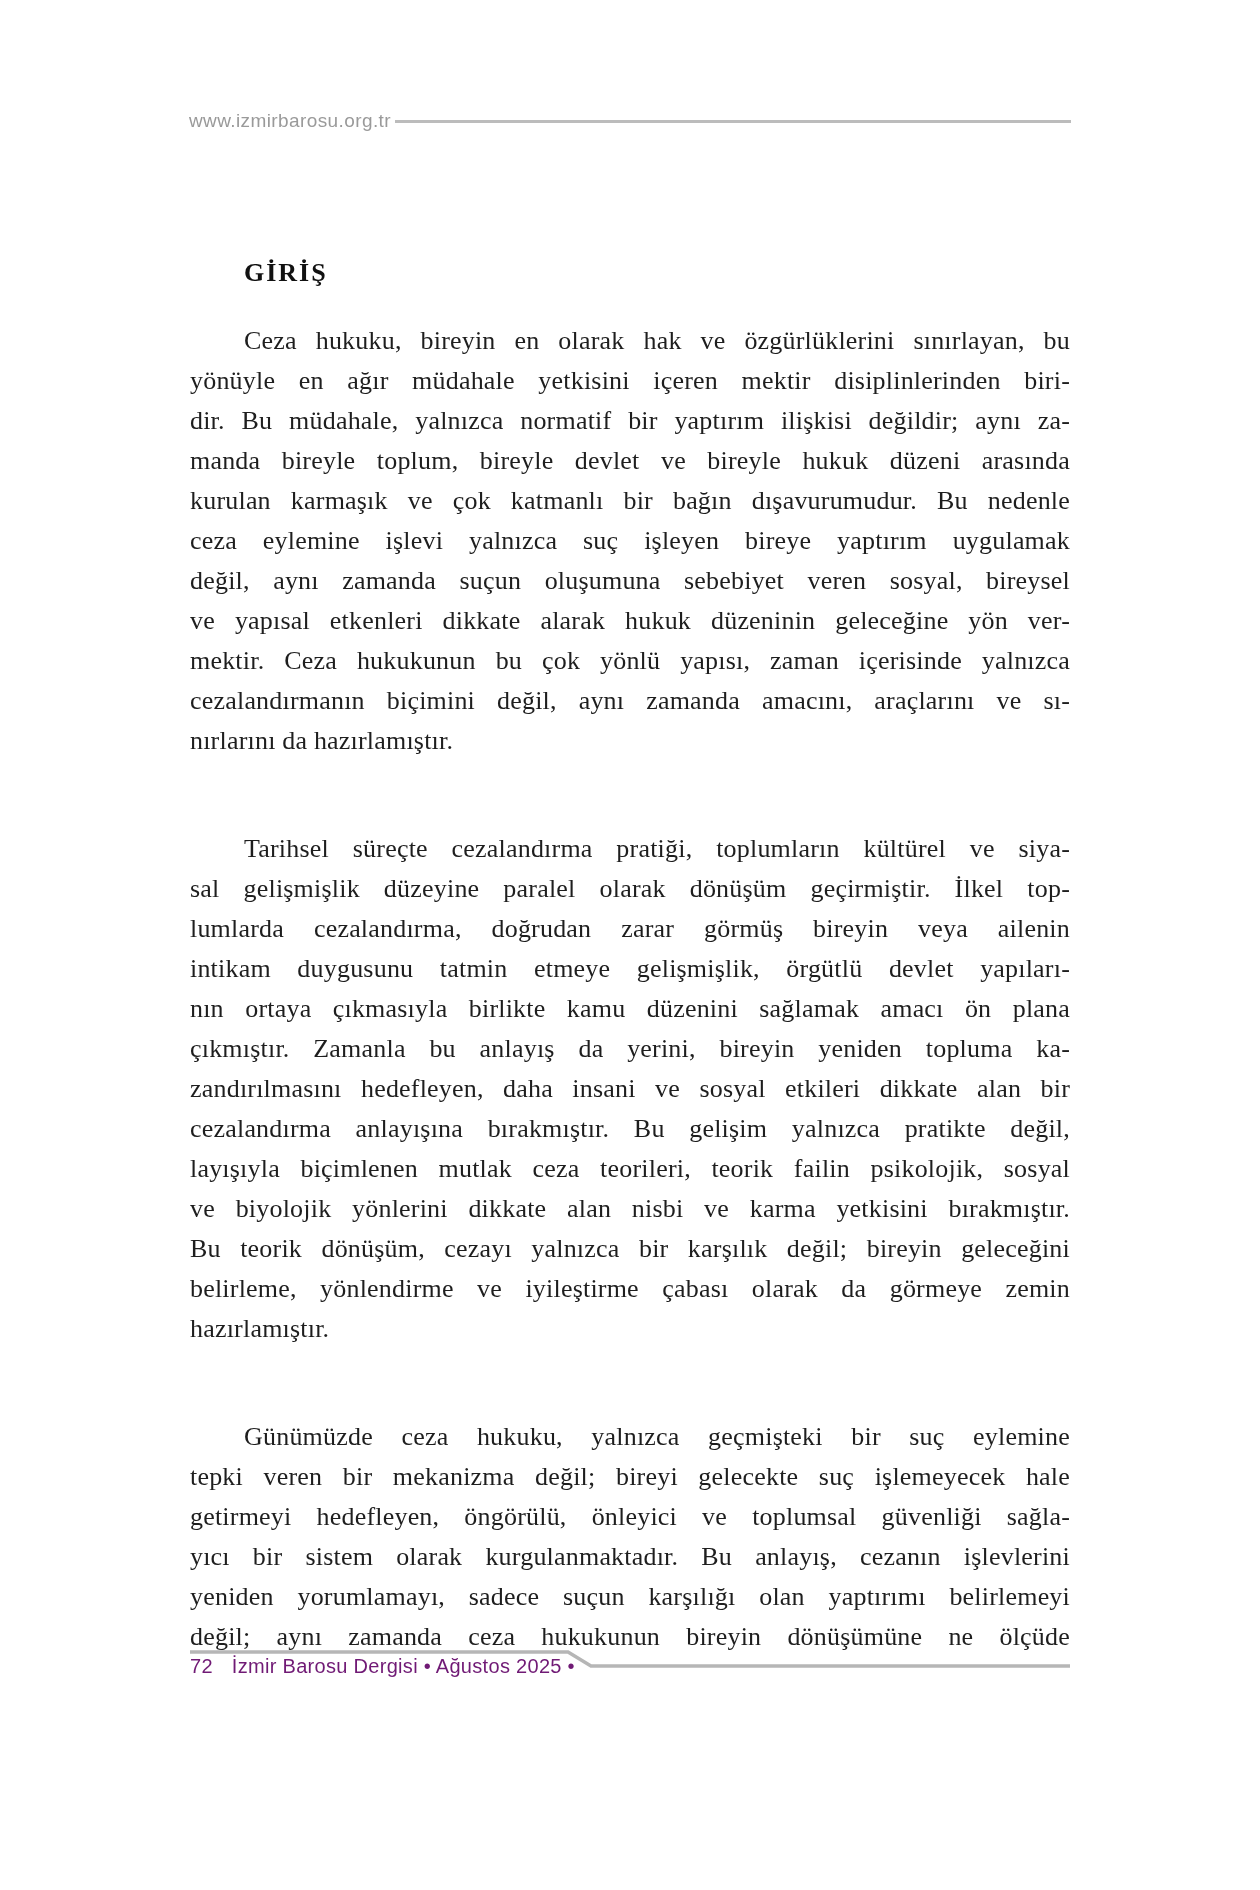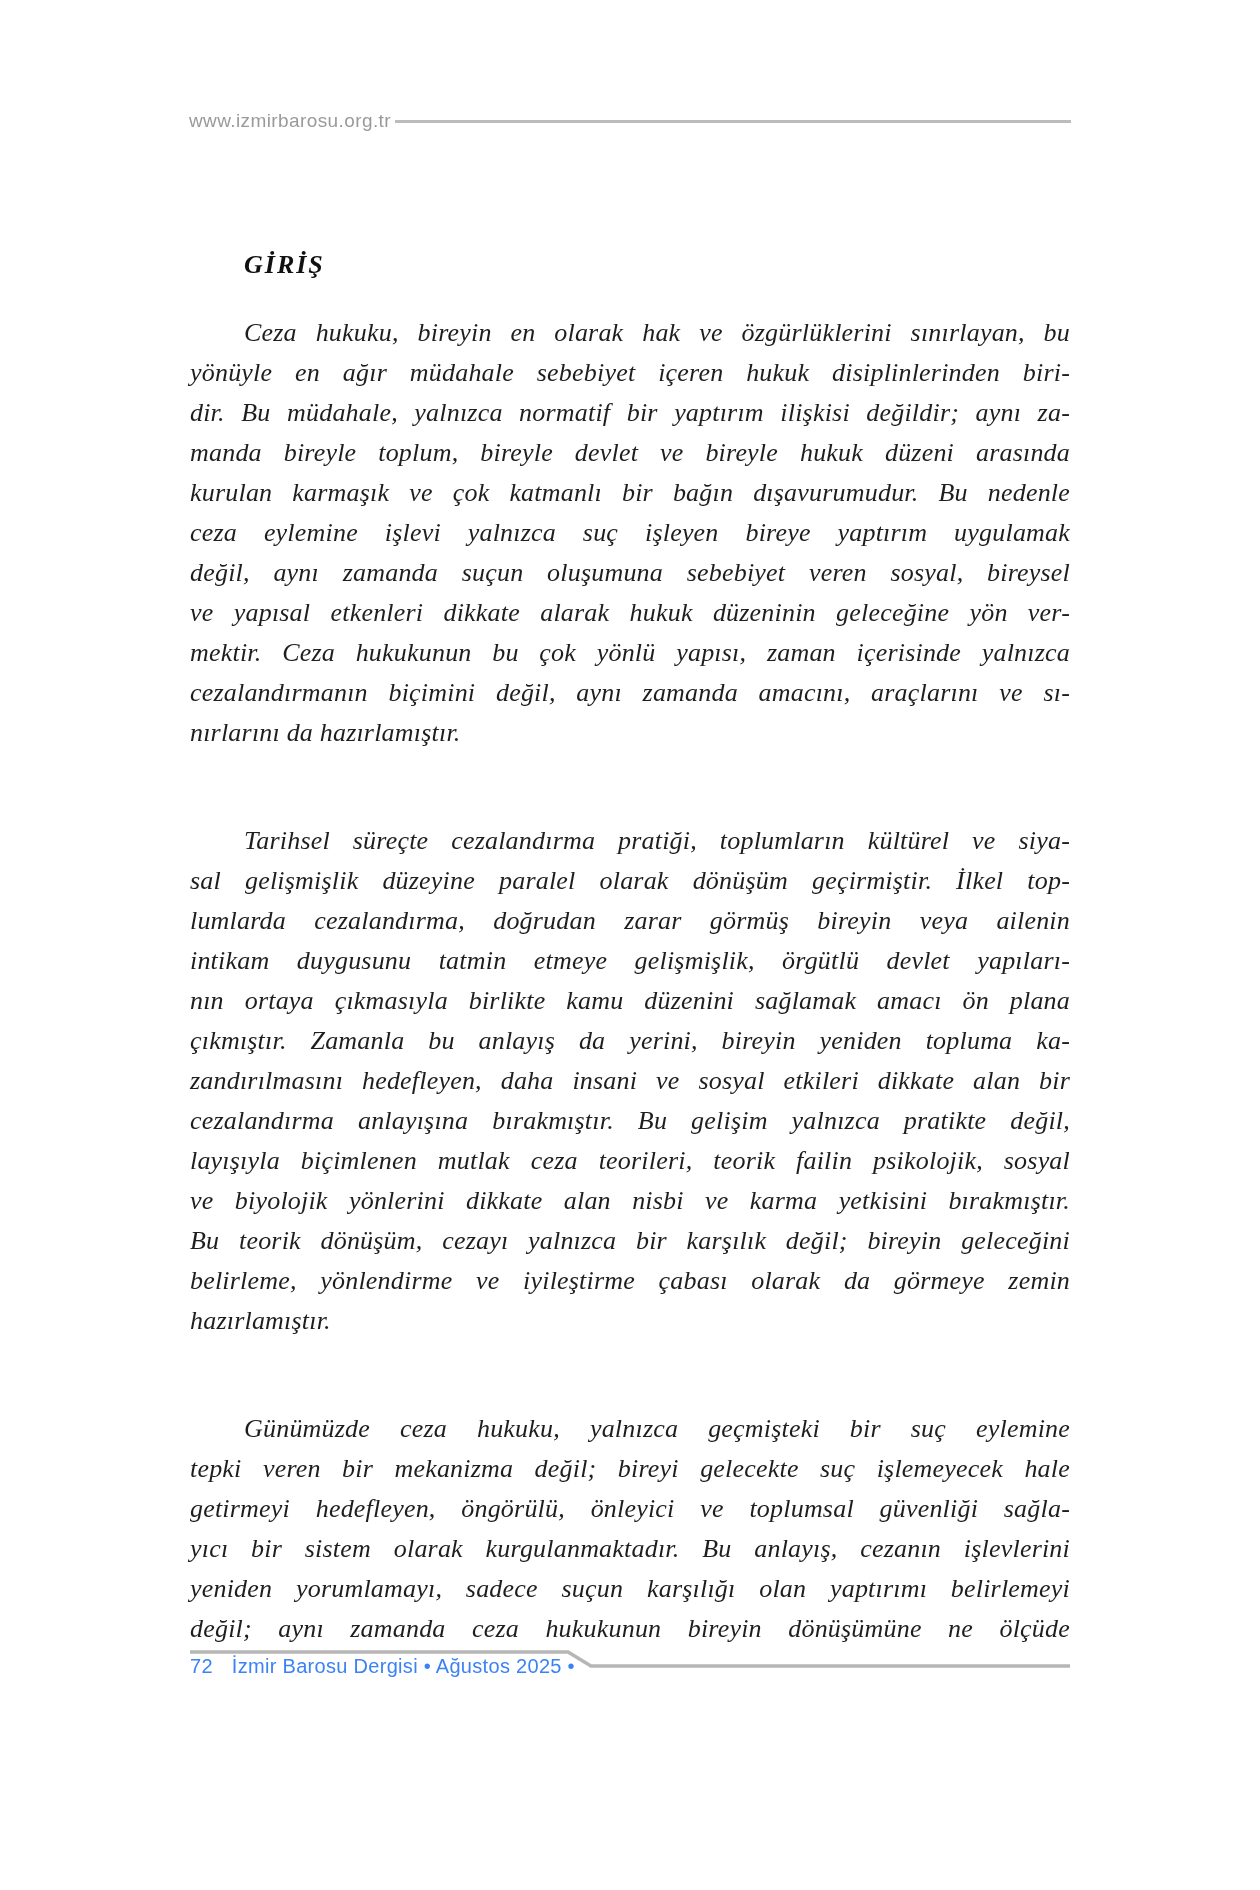--- a/index.html
+++ b/index.html
@@ -20,23 +20,22 @@
   }
   .hdr-url{
     font-size:19px;color:#9a9a9a;letter-spacing:.4px;
     white-space:nowrap;line-height:22px;
   }
   .hdr-rule{
     flex:1;height:3.5px;background:#bcbcbc;margin-left:4px;margin-top:1px;
   }
   
   .article{
-    position:absolute;left:190px;top:245px;width:880px;
+    position:absolute;left:190px;top:253px;width:880px;
     color:#1e1e1e;
-    font-style:italic;
   }
   .title{
     font-size:26px;font-weight:bold;line-height:40px;
     padding-left:54px;letter-spacing:2px;color:#111;
   }
   .para{margin:28px 0 0 0;}
   .para + .para{margin-top:68px;}
   .ln{
     font-size:26px;line-height:40px;letter-spacing:.2px;
     text-align:justify;text-align-last:justify;
@@ -45,40 +44,40 @@
   .ln.first{padding-left:54px;}
   .ln.last{text-align-last:left;}
   
   .ftr-rule{
     position:absolute;left:0;top:1645px;width:1260px;height:40px;
   }
   .ftr{
     position:absolute;left:190px;top:1654px;
     display:flex;align-items:baseline;gap:19px;
     font-family:"Liberation Sans", sans-serif;
-    font-size:20px;color:#3b82f6;letter-spacing:.3px;
+    font-size:20px;color:#701a75;letter-spacing:.3px;
     line-height:24px;
   }
 </style>
 </head>
 <body>
 
 <div class="page">
 
   <div class="hdr">
     <span class="hdr-url">www.izmirbarosu.org.tr</span>
     <span class="hdr-rule"></span>
   </div>
 
   <div class="article">
     <div class="title">GİRİŞ</div>
 
     <div class="para">
       <div class="ln first">Ceza hukuku, bireyin en olarak hak ve özgürlüklerini sınırlayan, bu</div>
-      <div class="ln">yönüyle en ağır müdahale sebebiyet içeren hukuk disiplinlerinden biri-</div>
+      <div class="ln">yönüyle en ağır müdahale yetkisini içeren mektir disiplinlerinden biri-</div>
       <div class="ln">dir. Bu müdahale, yalnızca normatif bir yaptırım ilişkisi değildir; aynı za-</div>
       <div class="ln">manda bireyle toplum, bireyle devlet ve bireyle hukuk düzeni arasında</div>
       <div class="ln">kurulan karmaşık ve çok katmanlı bir bağın dışavurumudur. Bu nedenle</div>
       <div class="ln">ceza eylemine işlevi yalnızca suç işleyen bireye yaptırım uygulamak</div>
       <div class="ln">değil, aynı zamanda suçun oluşumuna sebebiyet veren sosyal, bireysel</div>
       <div class="ln">ve yapısal etkenleri dikkate alarak hukuk düzeninin geleceğine yön ver-</div>
       <div class="ln">mektir. Ceza hukukunun bu çok yönlü yapısı, zaman içerisinde yalnızca</div>
       <div class="ln">cezalandırmanın biçimini değil, aynı zamanda amacını, araçlarını ve sı-</div>
       <div class="ln last">nırlarını da hazırlamıştır.</div>
     </div>

